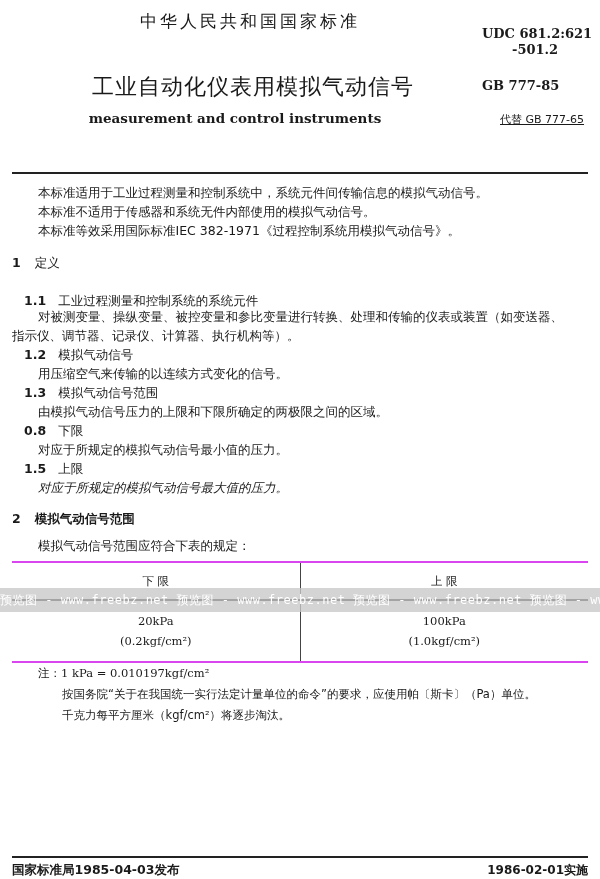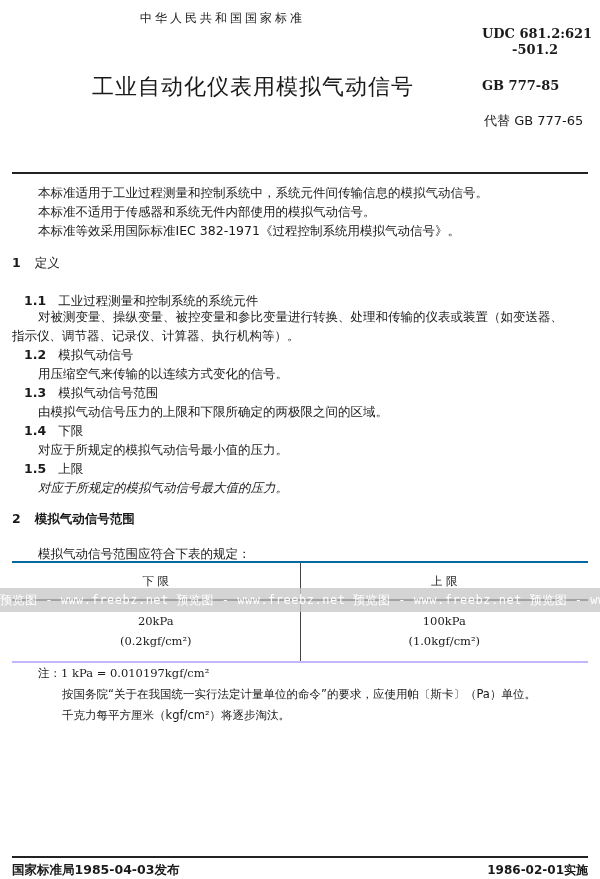--- a/index.html
+++ b/index.html
@@ -2,35 +2,35 @@
 <html><head>
   <meta charset="utf-8">
   <style>
     html, body { margin: 0; padding: 0; }
     body {
       width: 600px; height: 879px; background: #ffffff; position: relative;
       font-family: "DejaVu Sans", "Liberation Sans", sans-serif; color: #1a1a1a; overflow: hidden;
     }
     .abs { position: absolute; white-space: nowrap; }
     .serif { font-family: "DejaVu Serif", "Liberation Serif", serif; }
-    .hdr-top { left: 140px; top: 10px; font-size: 12px; letter-spacing: 3px; text-align: right; }
+    .hdr-top { left: 140px; top: 10px; font-size: 17px; letter-spacing: 3px; text-align: right; }
     .udc { left: 482px; top: 26px; font-size: 13px; font-weight: bold; line-height: 16px; }
     .udc .l2 { display:block; padding-left: 30px; }
     .title-cn { left: 92px; top: 72px; font-size: 22px; letter-spacing: 1px; }
     .gb { left: 482px; top: 78px; font-size: 13px; font-weight: bold; }
     .title-en { left: 0; width: 470px; top: 108px; font-size: 13.5px; font-weight: bold; text-align: center; line-height: 20px; }
-    .replaces { left: 484px; top: 112px; font-size: 13px; }
+    .replaces { left: 500px; top: 112px; font-size: 11px; text-decoration: underline; }
     .rule { position: absolute; left: 12px; right: 12px; height: 2px; background: #222; }
     .p { position: absolute; font-size: 12.5px; line-height: 19px; }
     .sec { font-weight: bold; margin-right: 14px; }
     .sub { font-weight: bold; margin-right: 12px; }
     table.grid { position: absolute; left: 12px; top: 561px; width: 576px; border-collapse: collapse; font-size: 11.5px; }
     table.grid td, table.grid th { text-align: center; font-weight: normal; }
-    table.grid tr.head th { height: 34px; border-top: 2px solid #0369a1; border-bottom: 2px solid #222; }
-    table.grid tr.body td { height: 58px; border-bottom: 2px solid #c4b5fd; vertical-align: middle; line-height: 20px; }
+    table.grid tr.head th { height: 34px; border-top: 2px solid #d946ef; border-bottom: 2px solid #222; }
+    table.grid tr.body td { height: 58px; border-bottom: 2px solid #d946ef; vertical-align: middle; line-height: 20px; }
     table.grid .col1 { border-right: 1px solid #444; width: 50%; }
     .watermark {
       position: absolute; left: 0; top: 588px; width: 600px; height: 24px;
       background: rgba(200,200,200,0.78); color: #ffffff; font-size: 12px; line-height: 24px;
       font-family: "DejaVu Sans Mono", monospace; letter-spacing: 0.5px; white-space: nowrap; overflow: hidden;
     }
     .note { font-size: 11.5px; }
     .footer-rule { position: absolute; left: 12px; right: 12px; top: 856px; height: 1.5px; background: #222; }
     .footer-l { left: 12px; top: 862px; font-size: 12.5px; font-weight: bold; }
     .footer-r { right: 12px; top: 862px; font-size: 12px; font-weight: bold; }
@@ -39,20 +39,21 @@
 <body>
 
 <div class="abs hdr-top">中华人民共和国国家标准</div>
 <div class="abs udc serif">
   <span>UDC 681.2:621</span>
   <span class="l2">-501.2</span>
 </div>
 <div class="abs title-cn">工业自动化仪表用模拟气动信号</div>
 <div class="abs gb serif">GB 777-85</div>
 <div class="abs title-en serif">
+  <div>measurement and control instruments</div>
 </div>
 <div class="abs replaces">代替 GB 777-65</div>
 
 <div class="rule" style="top:172px;"></div>
 
 <div class="p" style="left:38px; top:183px;">本标准适用于工业过程测量和控制系统中，系统元件间传输信息的模拟气动信号。</div>
 <div class="p" style="left:38px; top:202px;">本标准不适用于传感器和系统无件内部使用的模拟气动信号。</div>
 <div class="p" style="left:38px; top:221px;">本标准等效采用国际标准IEC 382-1971《过程控制系统用模拟气动信号》。</div>
 
 <div class="p" style="left:12px; top:253px;">
@@ -69,33 +70,33 @@
   <span class="sub">1.2</span><span>模拟气动信号</span>
 </div>
 <div class="p" style="left:38px; top:364px;">用压缩空气来传输的以连续方式变化的信号。</div>
 
 <div class="p" style="left:24px; top:383px;">
   <span class="sub">1.3</span><span>模拟气动信号范围</span>
 </div>
 <div class="p" style="left:38px; top:402px;">由模拟气动信号压力的上限和下限所确定的两极限之间的区域。</div>
 
 <div class="p" style="left:24px; top:421px;">
-  <span class="sub">1.4</span><span>下限</span>
+  <span class="sub">0.8</span><span>下限</span>
 </div>
 <div class="p" style="left:38px; top:440px;">对应于所规定的模拟气动信号最小值的压力。</div>
 
 <div class="p" style="left:24px; top:459px;">
   <span class="sub">1.5</span><span>上限</span>
 </div>
 <div class="p" style="left:38px; top:478px;font-style:italic;">对应于所规定的模拟气动信号最大值的压力。</div>
 
 <div class="p" style="left:12px; top:509px; font-weight:bold;">
   <span class="sec">2</span><span>模拟气动信号范围</span>
 </div>
-<div class="p" style="left:38px; top:536px;margin-top:8px;">模拟气动信号范围应符合下表的规定：</div>
+<div class="p" style="left:38px; top:536px;">模拟气动信号范围应符合下表的规定：</div>
 
 <table class="grid serif">
   <tbody>
       <tr class="head">
     <th class="col1">下  限</th>
     <th>上  限</th>
   </tr>
   <tr class="body">
     <td class="col1">
       <div>20kPa</div>

